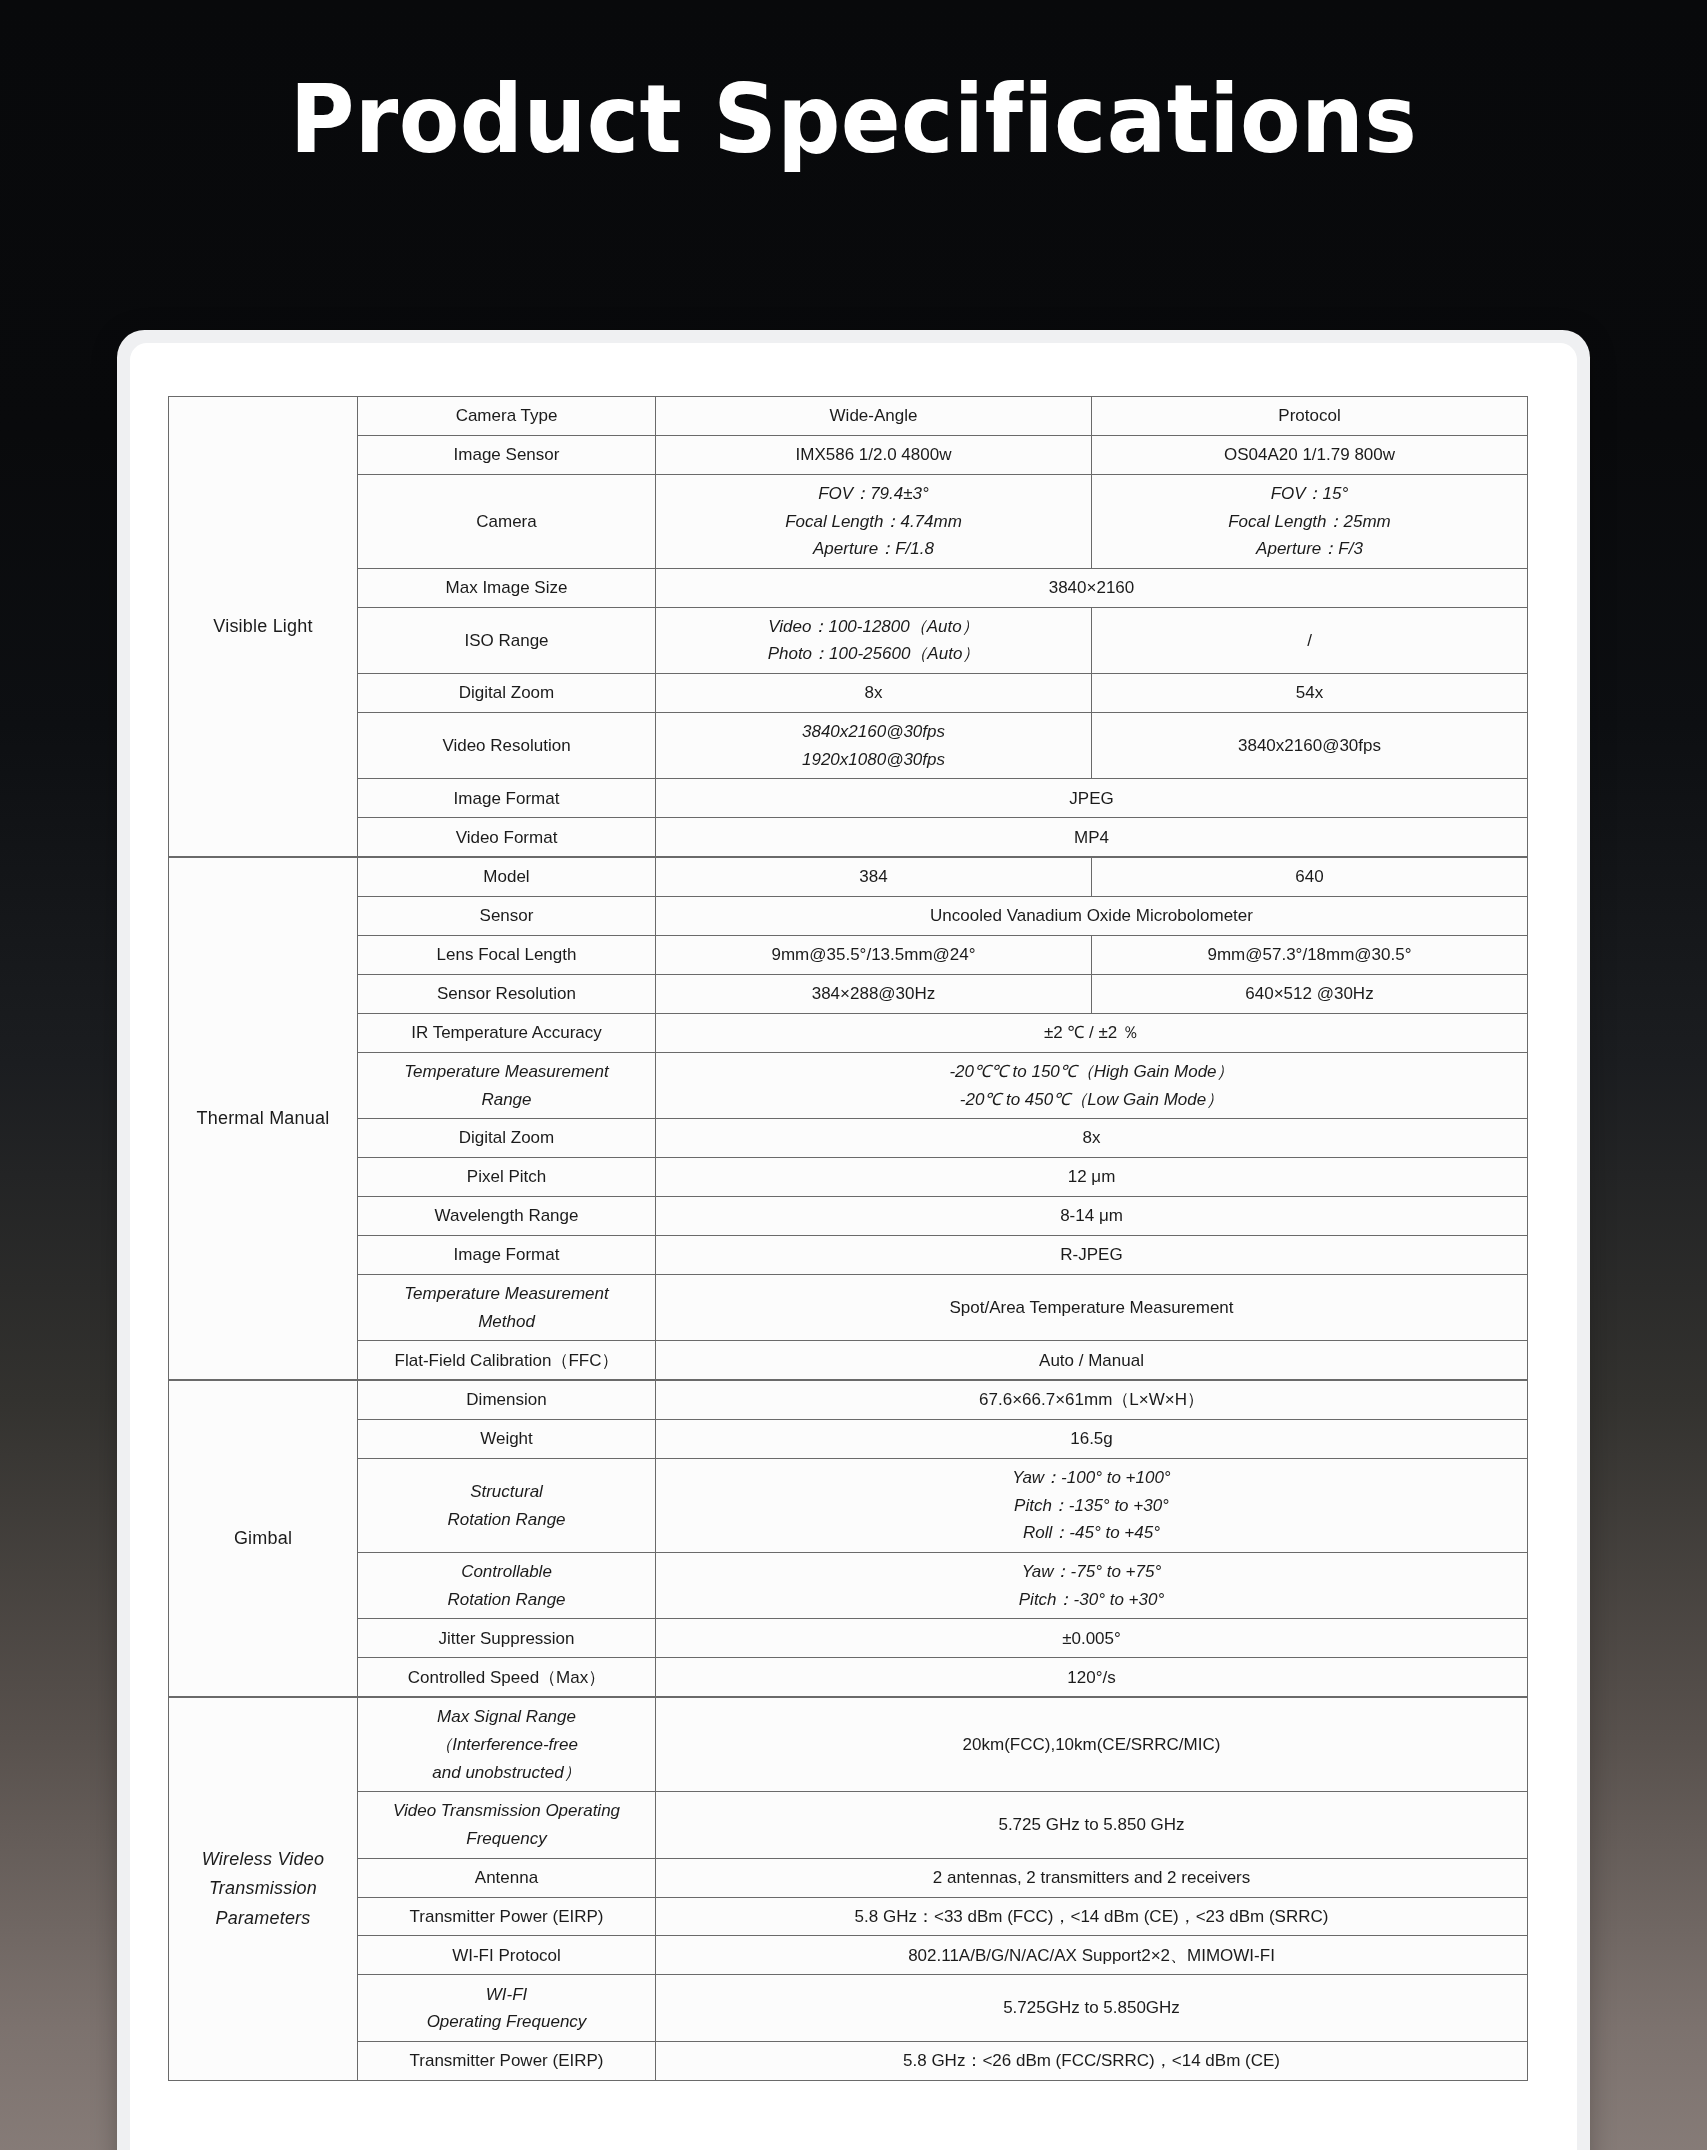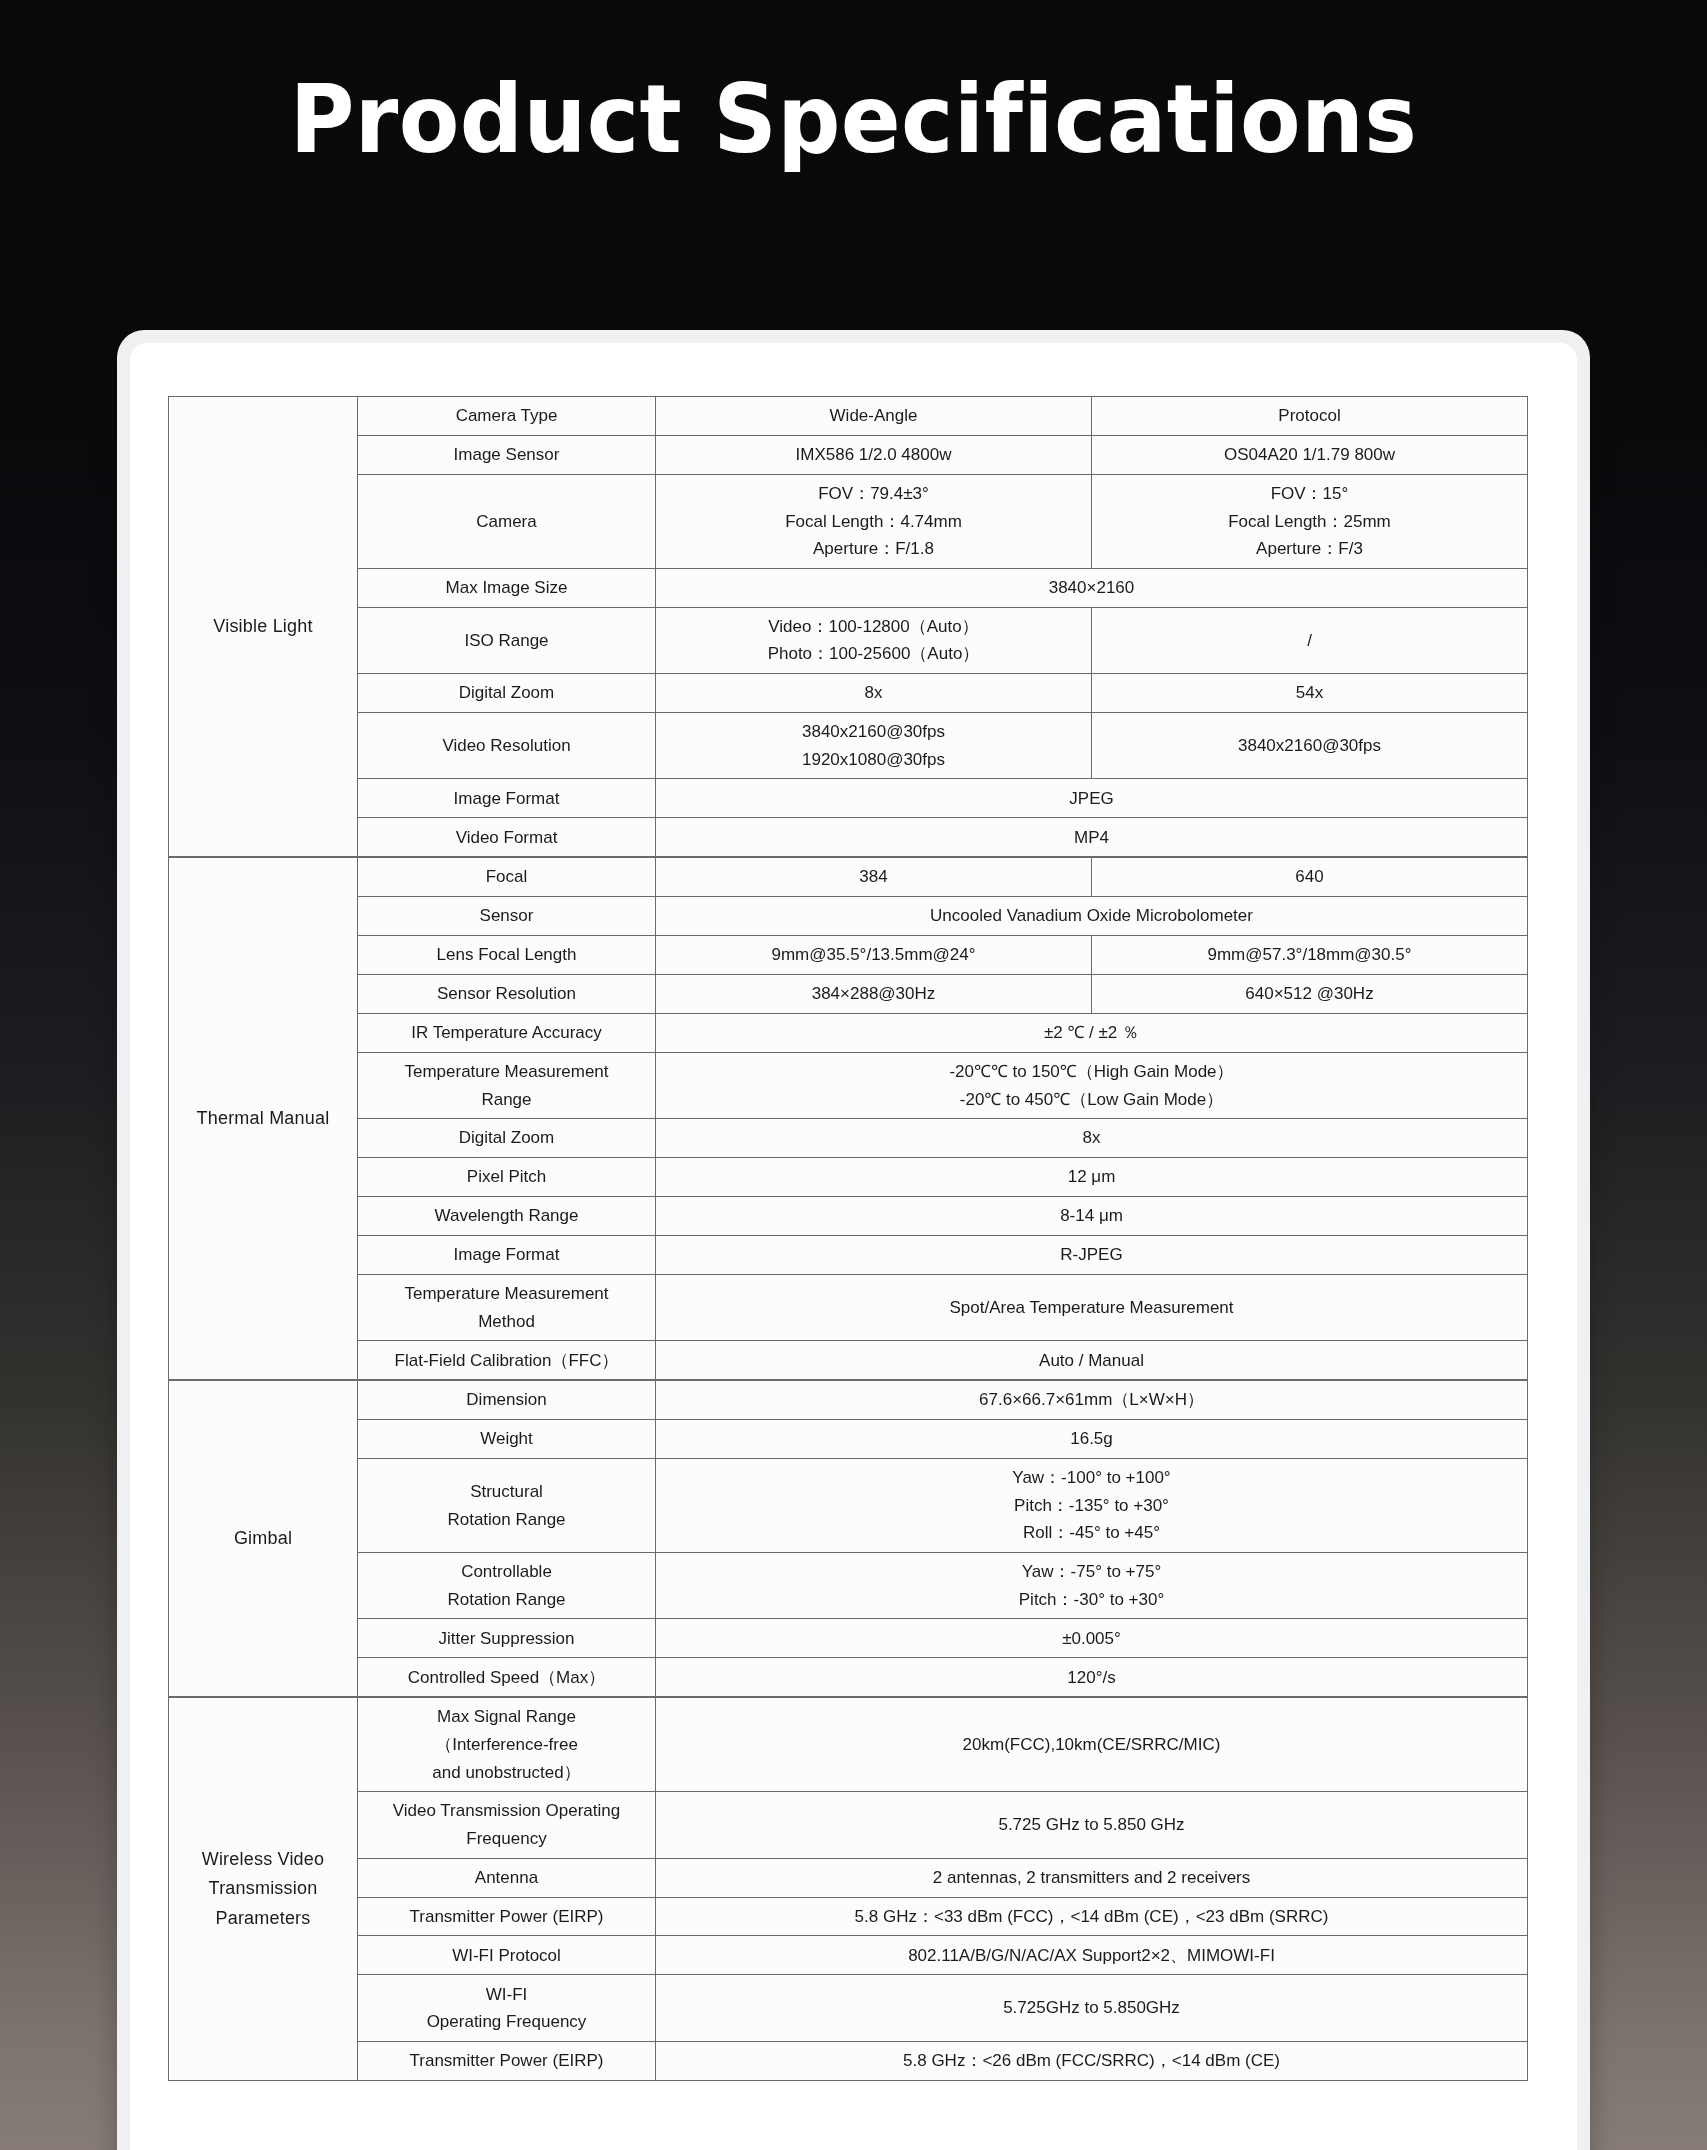--- a/index.html
+++ b/index.html
@@ -88,21 +88,21 @@
   }
   td.group {
     font-weight: bold;
     font-size: 18px;
     letter-spacing: 0.2px;
     border-right: 0.9px solid #6a6a6a;
   }
   td.param { }
   td.bold { font-weight: bold; }
   .sep-top { border-top: 2.2px solid #6a6a6a !important; }
-  .multi { white-space: pre-line; }
+  .multi { white-space: pre-line; font-style: italic; }
 
   col.c-group { width: 189px; }
   col.c-param { width: 298px; }
   col.c-v1    { width: 436px; }
   col.c-v2    { width: 436px; }
 </style>
 </head>
 <body>
 
 <div class="page-title">Product Specifications</div>
@@ -173,21 +173,21 @@
             <td colspan="2">JPEG</td>
           </tr>
 
           <tr>
             <td class="param">Video Format</td>
             <td colspan="2">MP4</td>
           </tr>
 
           <tr>
             <td class="group sep-top" rowspan="12">Thermal   Manual</td>
-            <td class="param sep-top">Focal</td>
+            <td class="param sep-top">Model</td>
             <td class="sep-top">384</td>
             <td class="sep-top">640</td>
           </tr>
 
           <tr>
             <td class="param">Sensor</td>
             <td colspan="2">Uncooled Vanadium Oxide Microbolometer</td>
           </tr>
 
           <tr>

